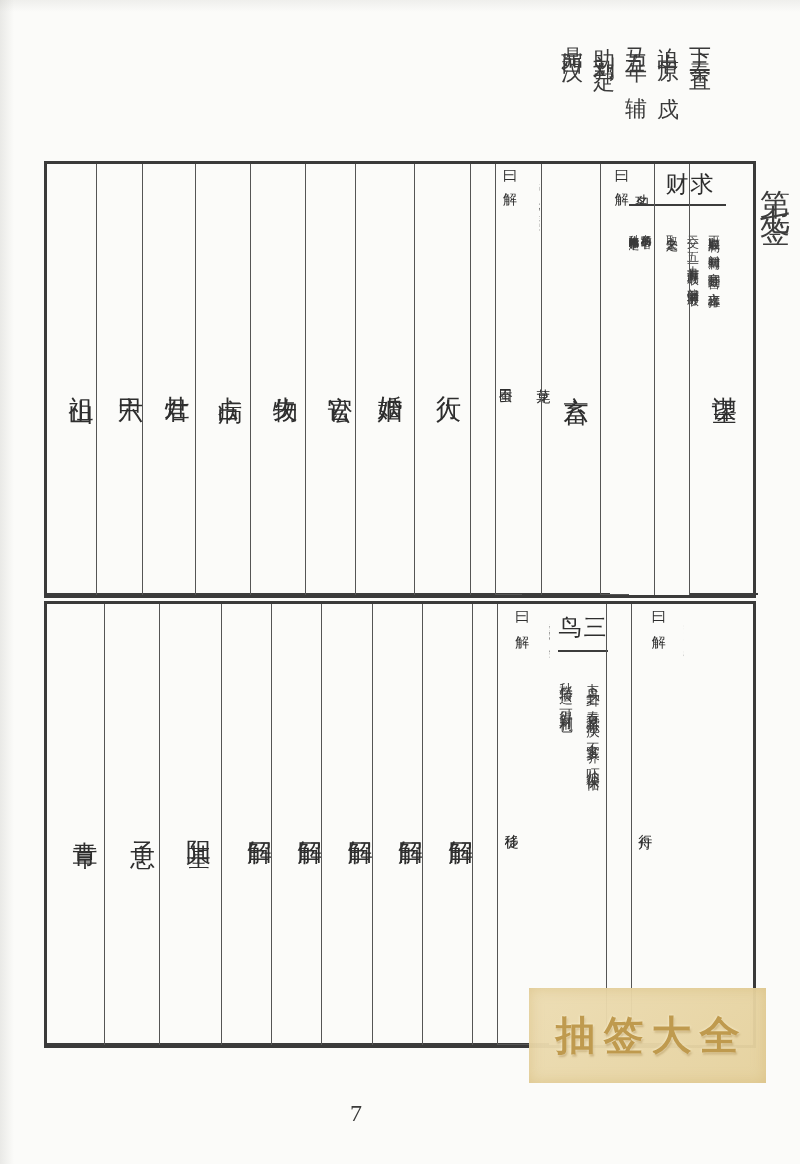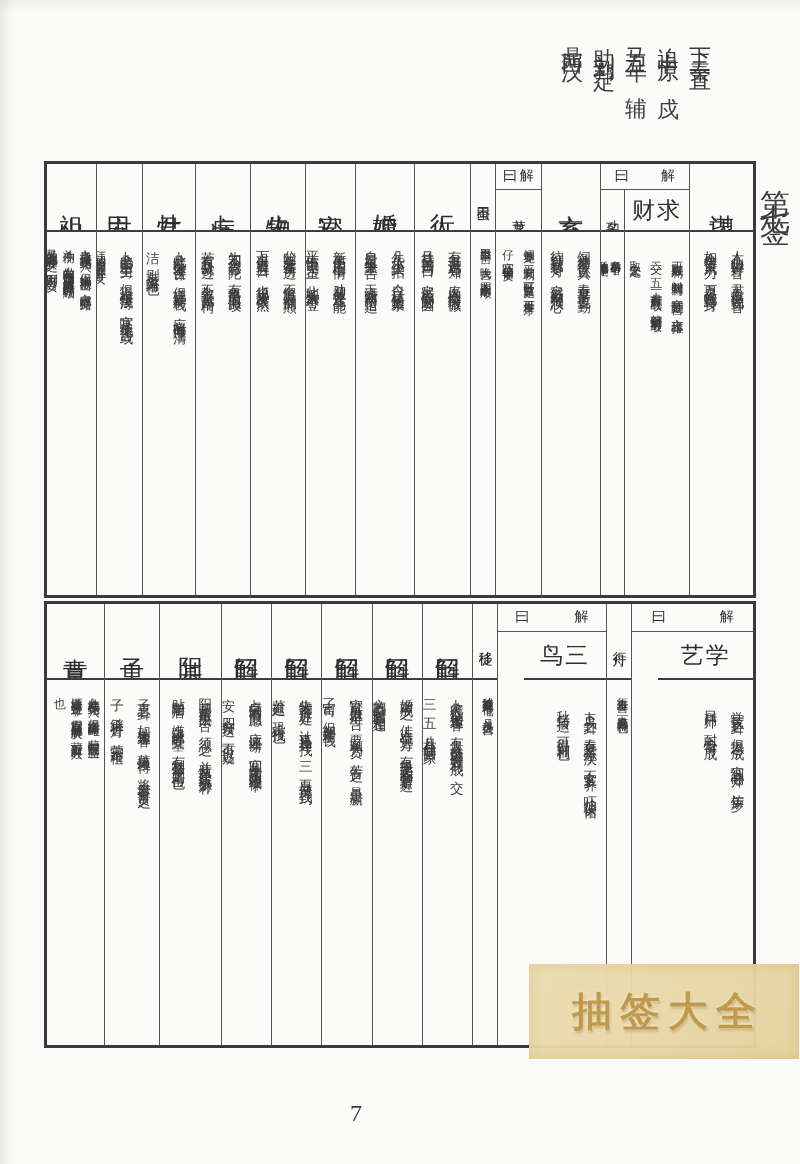--- a/index.html
+++ b/index.html
@@ -17,21 +17,21 @@
 
   
   .sign-title { position:absolute; top:166px; left:754px;
     writing-mode:vertical-rl; font-size:30px; letter-spacing:14px; color:#3d3d3d; }
 
   
   .ftable { position:absolute; left:44px; width:712px; border:3px solid #3a3a3a;
     display:flex; flex-direction:row; background:#fbfbf9; }
   .t1 { top:161px; height:437px; }
   .t2 { top:601px; height:447px; }
-  .tcol, .tgroup { display:flex; flex-direction:column; min-width:0; }
+  .tcol, .tgroup { display:flex; min-width:0; }
   .tcol + .tcol, .tcol + .tgroup, .tgroup + .tcol, .tgroup + .tgroup { border-left:1.5px solid #555; }
   .thead { flex:0 0 68px; border-bottom:2px solid #3c3c3c; display:flex; align-items:center; justify-content:center; overflow:hidden; }
   .t2 .thead { flex:0 0 76px; }
   .vhead { writing-mode:vertical-rl; font-size:25px; letter-spacing:3px; color:#2e2e2e; }
   .vhead.small { font-size:14px; letter-spacing:1px; }
   .hhead { font-size:23px; letter-spacing:2px; color:#2e2e2e; white-space:nowrap; }
   .band { flex:0 0 26px; border-bottom:1.5px solid #555; font-size:14px; color:#2e2e2e;
     line-height:24px; text-align:justify; text-align-last:justify; padding:0 16%; overflow:hidden; }
   .t2 .band { flex:0 0 28px; line-height:26px; }
   .subcols { flex:1; display:flex; min-height:0; }
@@ -46,21 +46,21 @@
   .vtext.t3w { font-size:12px; line-height:21px; letter-spacing:1.2px; }
   .vtext.fz-sm { font-size:11.5px; line-height:15px; letter-spacing:1px; }
   .vtext.fz-sm2 { font-size:11px; line-height:12.5px; letter-spacing:.5px; }
   .vtext.fz-cl { font-size:11.5px; line-height:21px; letter-spacing:1px; }
 
   
   .page-num { position:absolute; top:1100px; left:0; width:712px; text-align:center;
     font-size:24px; color:#3a3a3a; font-family:"Liberation Serif",serif; }
 
   
-  .watermark { position:absolute; top:964px; left:529px; width:270px; height:95px;
+  .watermark { position:absolute; top:988px; left:529px; width:237px; height:95px;
     background:linear-gradient(135deg, rgba(236,220,178,.96), rgba(229,209,157,.96));
     display:flex; align-items:center; justify-content:center; box-shadow:inset 0 0 14px rgba(210,180,110,.5); }
   .watermark-text { font-size:40px; font-weight:bold; letter-spacing:8px; padding-left:8px;
     color:#bf9a4e; text-shadow:0 0 3px rgba(255,248,220,.95), 1px 2px 2px rgba(140,100,30,.4); }
 </style>
 </head>
 <body>
 
 <div class="page">
 
@@ -332,29 +332,20 @@
           <span class="vhead small">行舟</span>
         </div>
       <div class="tbody">
           <div class="vtext fz-sm">行舟上春不吉　下春顺风得利也</div>
         </div>
     </div>
 
     <div class="tgroup" style="flex:132">
       <div class="band">曰解</div>
       <div class="subcols">
-        <div class="subcol" style="flex:60">
-          <div class="subhead">
-              <span class="hhead">艺学</span>
-            </div>
-          <div class="tbody">
-              <div class="vtext">学技艺之卦　但恐不成　宜细心寻师　按年岁
-日拜师　耐心学习可成</div>
-            </div>
-        </div>
       </div>
     </div>
   </div>
 
   <div class="page-num">7</div>
 
   <div class="watermark">
     <span class="watermark-text">抽签大全</span>
   </div>
 

